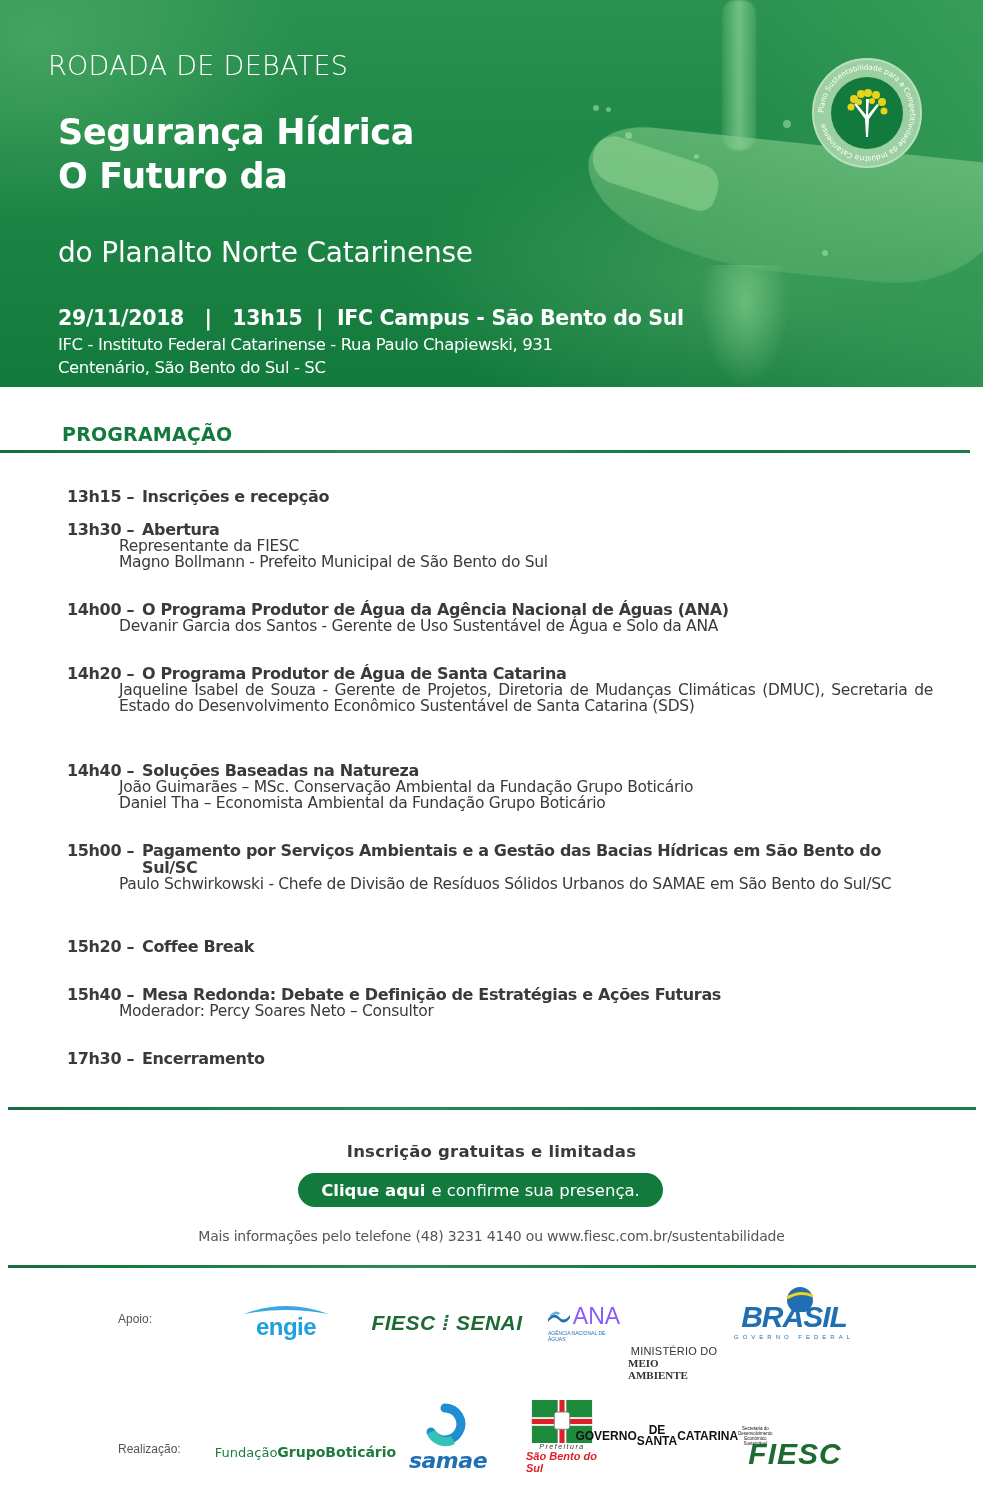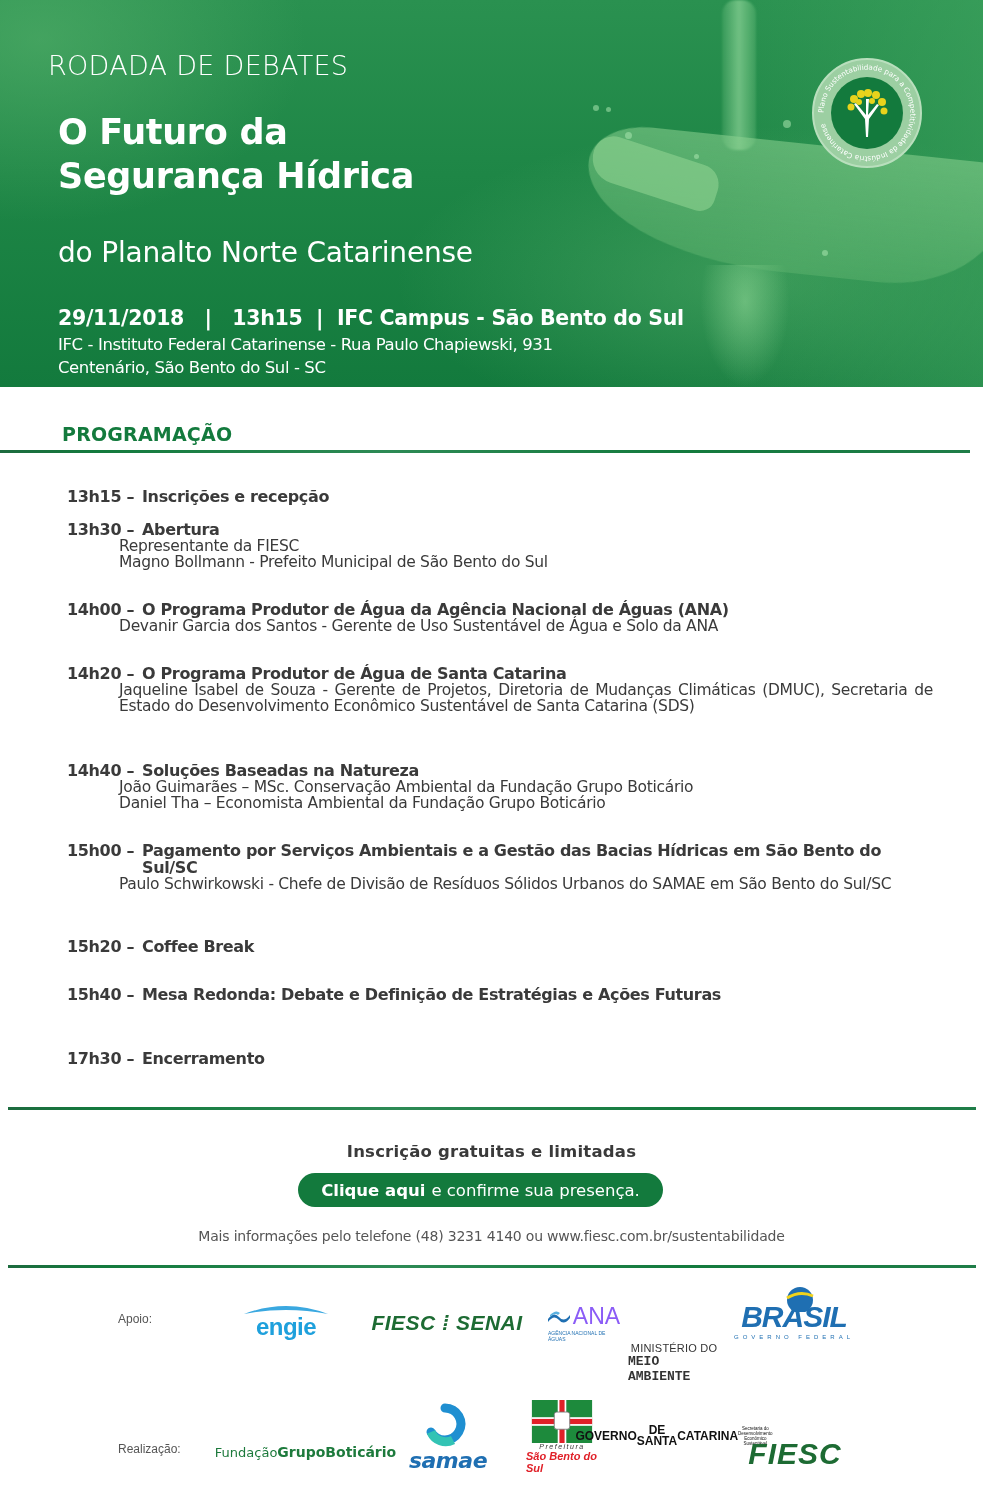--- a/index.html
+++ b/index.html
@@ -140,21 +140,21 @@
     font-family: "Liberation Sans", sans-serif; font-size: 24px; color: #1ea0dc; letter-spacing: -0.5px;
     font-weight: bold; text-transform: lowercase;
   }
   .fiesc-senai {
     font-family: "Liberation Sans", sans-serif; font-style: italic; font-weight: bold; font-size: 21px;
     color: #1d6b33; letter-spacing: 0.5px; white-space: pre;
   }
   .ana-text { font-family: "Liberation Sans", sans-serif; color: #8b5cf6; font-size: 23px; }
   .ana-sub { font-family: "Liberation Sans", sans-serif; font-size: 5px; color: #1f6fb2; }
   .mma-1 { font-family: "Liberation Sans", sans-serif; font-size: 11px; color: #333; letter-spacing: 0.2px; }
-  .mma-2 { font-family: Liberation Mono, monospace; font-size: 13px; font-weight: bold; color: #333; }
+  .mma-2 { font-family: Liberation Serif, serif; font-size: 11px; font-weight: bold; color: #333; }
   .brasil-text {
     font-family: "Liberation Sans", sans-serif; font-style: italic; font-weight: bold; font-size: 30px;
     color: #1f6fb2; letter-spacing: -1px;
   }
   .brasil-sub { font-family: "Liberation Sans", sans-serif; font-size: 6px; color: #1f6fb2; letter-spacing: 4px; }
   .fgb-1 { font-family: "DejaVu Sans", sans-serif; font-size: 13px; color: #1d7a3c; text-align: right; }
   .fgb-2 { font-family: "DejaVu Sans", sans-serif; font-size: 14px; color: #1d7a3c; font-weight: bold; }
   .samae-text {
     font-family: "DejaVu Sans", sans-serif; font-weight: bold; font-style: italic; font-size: 22px;
     color: #1f6fb2; letter-spacing: -0.5px;
@@ -206,22 +206,22 @@
           <circle cx="45" cy="26" r="3.5"></circle>
             <circle cx="33" cy="16" r="3"></circle>
             <circle cx="20" cy="17" r="3"></circle>
         </g>
       </svg>
     </div>
   </div>
 
   <div class="hero-kicker">RODADA DE DEBATES</div>
   <div class="hero-title">
+    <div>Segurança Hídrica</div>
     <div>O Futuro da</div>
-    <div>Segurança Hídrica</div>
   </div>
   <div class="hero-subtitle">do Planalto Norte Catarinense</div>
   <div class="hero-when">29/11/2018   |   13h15  |  IFC Campus - São Bento do Sul</div>
   <div class="hero-addr">
     <div>IFC - Instituto Federal Catarinense - Rua Paulo Chapiewski, 931</div>
     <div>Centenário, São Bento do Sul - SC</div>
   </div>
 </section>
 
 <h2 class="section-title">PROGRAMAÇÃO</h2>
@@ -282,20 +282,21 @@
         <span class="item-time">15h20 –</span>
         <span class="item-title">Coffee Break</span>
       </div>
   </div>
 
   <div class="item" style="top:498px">
     <div class="item-head">
         <span class="item-time">15h40 –</span>
         <span class="item-title">Mesa Redonda: Debate e Definição de Estratégias e Ações Futuras</span>
       </div>
+    <div class="item-desc">Moderador: Percy Soares Neto – Consultor</div>
   </div>
 
   <div class="item" style="top:562px">
     <div class="item-head">
         <span class="item-time">17h30 –</span>
         <span class="item-title">Encerramento</span>
       </div>
   </div>
 </div>
 

